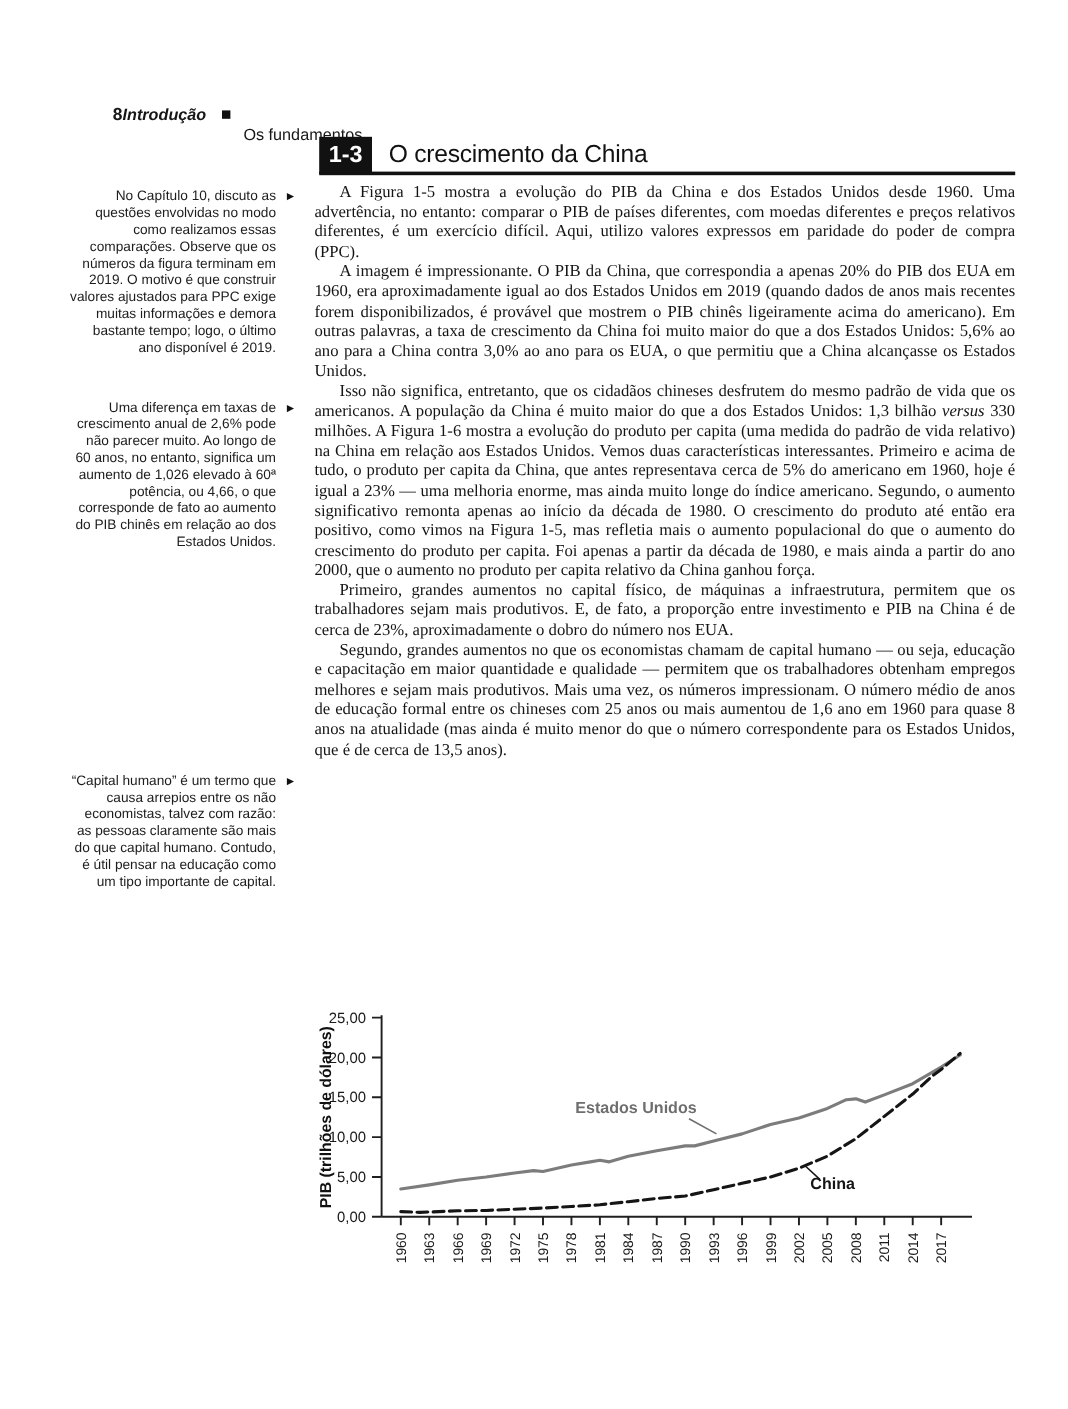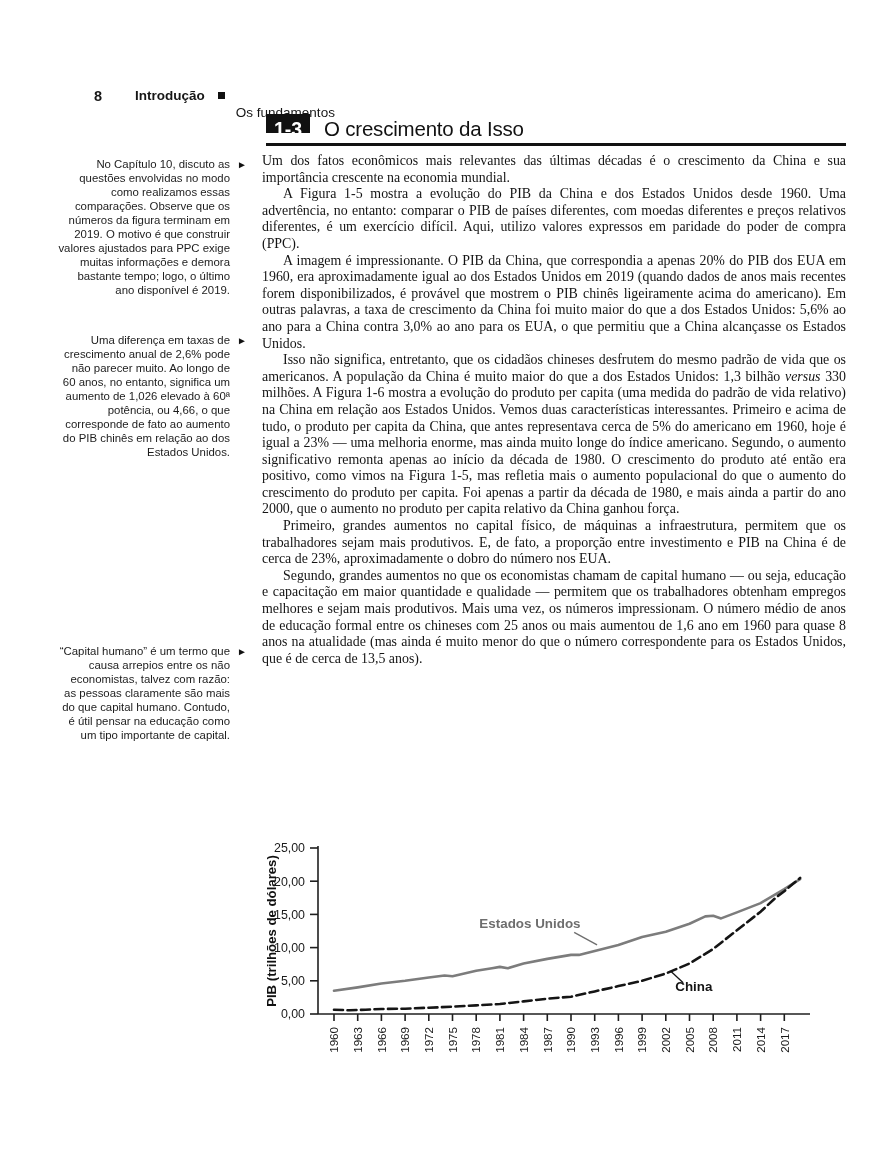--- a/index.html
+++ b/index.html
@@ -2,28 +2,28 @@
 <html><head>
 <meta charset="utf-8">
 <style>
   html,body{margin:0;padding:0;background:#ffffff;}
   .page{position:relative;width:890px;height:1174px;background:#ffffff;overflow:hidden;
         font-family:"Liberation Sans",sans-serif;color:#161616;}
 
   
   .running-head{position:absolute;left:94px;top:71px;font-size:13.5px;display:flex;align-items:center;}
   .pg-num{font-weight:bold;font-size:14.5px;}
-  .chapter{font-weight:bold;margin-left:33px;}
+  .chapter{font-weight:bold;font-style:italic;}
   .sq{width:7px;height:7px;background:#111;display:inline-block;margin:0 11px 0 13px;}
   .sect{font-weight:normal;margin-top:34px;}
 
   
   .section-heading{position:absolute;left:266px;top:114px;width:580px;height:31px;}
   .sec-rule{position:absolute;left:0;right:0;top:29px;height:2.6px;background:#111;}
-  .sec-num{position:absolute;left:0;top:0;height:19px;background:#111;color:#fff;
+  .sec-num{position:absolute;left:0;top:0;height:31px;background:#111;color:#fff;
            font-weight:bold;font-size:19.5px;line-height:31px;padding:0 8px;}
   .sec-title{position:absolute;left:58px;top:0;font-size:20.5px;font-weight:500;line-height:29px;
              letter-spacing:-0.2px;color:#111;}
 
   
   .margin-note{position:absolute;left:58px;width:172px;text-align:right;
                font-size:11.4px;line-height:14px;color:#1c1c1c;}
   .margin-note .note-text{display:block;padding:0;}
   .note-arrow{position:absolute;right:-17px;top:1px;font-size:10px;color:#111;}
   .note-1{top:157px;}
@@ -57,38 +57,37 @@
   <header class="running-head">
     <span class="pg-num">8</span>
     <span class="chapter">Introdução</span>
     <span class="sq"></span>
     <span class="sect">Os fundamentos</span>
   </header>
 
   <div class="section-heading">
     <div class="sec-rule"></div>
     <span class="sec-num">1-3</span>
-    <span class="sec-title">O crescimento da Isso</span>
+    <span class="sec-title">O crescimento da China</span>
   </div>
 
   <aside class="margin-note note-1">
     <span class="note-arrow">►</span>
     <span class="note-text">No Capítulo 10, discuto as questões envolvidas no modo como realizamos essas comparações. Observe que os números da figura terminam em 2019. O motivo é que construir valores ajustados para PPC exige muitas informações e demora bastante tempo; logo, o último ano disponível é 2019.</span>
   </aside>
   <aside class="margin-note note-2">
     <span class="note-arrow">►</span>
     <span class="note-text">Uma diferença em taxas de crescimento anual de 2,6% pode não parecer muito. Ao longo de 60 anos, no entanto, significa um aumento de 1,026 elevado à 60ª potência, ou 4,66, o que corresponde de fato ao aumento do PIB chinês em relação ao dos Estados Unidos.</span>
   </aside>
   <aside class="margin-note note-3">
     <span class="note-arrow">►</span>
     <span class="note-text">“Capital humano” é um termo que causa arrepios entre os não economistas, talvez com razão: as pessoas claramente são mais do que capital humano. Contudo, é útil pensar na educação como um tipo importante de capital.</span>
   </aside>
 
   <div class="body-col" id="body-col">
-      <p class="bp"><span>Um dos fatos econômicos mais relevantes das últimas décadas é o crescimento da China e sua importância crescente na economia mundial.</span></p>
       <p class="bp ind"><span>A Figura 1-5 mostra a evolução do PIB da China e dos Estados Unidos desde 1960. Uma advertência, no entanto: comparar o PIB de países diferentes, com moedas diferentes e preços relativos diferentes, é um exercício difícil. Aqui, utilizo valores expressos em paridade do poder de compra (PPC).</span></p>
       <p class="bp ind"><span>A imagem é impressionante. O PIB da China, que correspondia a apenas 20% do PIB dos EUA em 1960, era aproximadamente igual ao dos Estados Unidos em 2019 (quando dados de anos mais recentes forem disponibilizados, é provável que mostrem o PIB chinês ligeiramente acima do americano). Em outras palavras, a taxa de crescimento da China foi muito maior do que a dos Estados Unidos: 5,6% ao ano para a China contra 3,0% ao ano para os EUA, o que permitiu que a China alcançasse os Estados Unidos.</span></p>
       <p class="bp ind"><span>Isso não significa, entretanto, que os cidadãos chineses desfrutem do mesmo padrão de vida que os americanos. A população da China é muito maior do que a dos Estados Unidos: 1,3 bilhão </span><em>versus</em><span> 330 milhões. A Figura 1-6 mostra a evolução do produto per capita (uma medida do padrão de vida relativo) na China em relação aos Estados Unidos. Vemos duas características interessantes. Primeiro e acima de tudo, o produto per capita da China, que antes representava cerca de 5% do americano em 1960, hoje é igual a 23% — uma melhoria enorme, mas ainda muito longe do índice americano. Segundo, o aumento significativo remonta apenas ao início da década de 1980. O crescimento do produto até então era positivo, como vimos na Figura 1-5, mas refletia mais o aumento populacional do que o aumento do crescimento do produto per capita. Foi apenas a partir da década de 1980, e mais ainda a partir do ano 2000, que o aumento no produto per capita relativo da China ganhou força.</span></p>
       <p class="bp ind"><span>Primeiro, grandes aumentos no capital físico, de máquinas a infraestrutura, permitem que os trabalhadores sejam mais produtivos. E, de fato, a proporção entre investimento e PIB na China é de cerca de 23%, aproximadamente o dobro do número nos EUA.</span></p>
       <p class="bp ind"><span>Segundo, grandes aumentos no que os economistas chamam de capital humano — ou seja, educação e capacitação em maior quantidade e qualidade — permitem que os trabalhadores obtenham empregos melhores e sejam mais produtivos. Mais uma vez, os números impressionam. O número médio de anos de educação formal entre os chineses com 25 anos ou mais aumentou de 1,6 ano em 1960 para quase 8 anos na atualidade (mas ainda é muito menor do que o número correspondente para os Estados Unidos, que é de cerca de 13,5 anos).</span></p>
     </div>
 
 
   <div class="chart-wrap">
     <svg id="chart-svg" width="624" height="268" viewBox="0 0 624 268">

